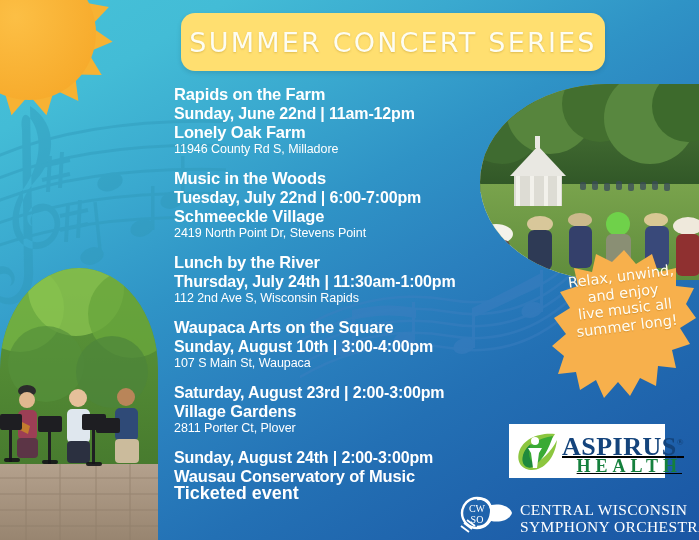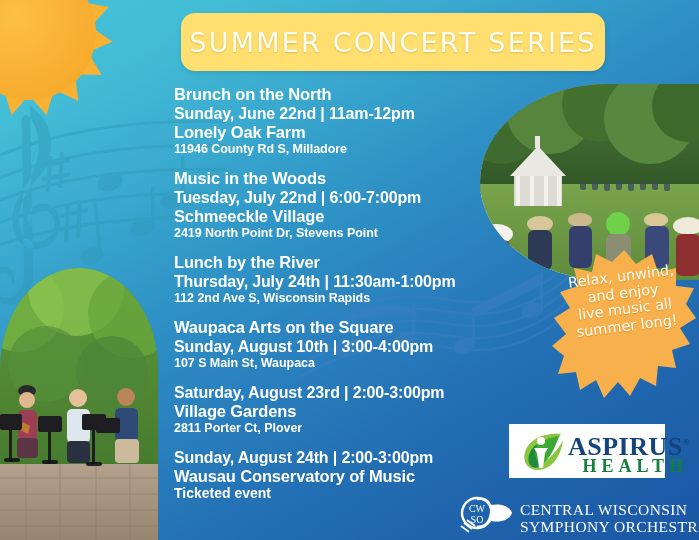--- a/index.html
+++ b/index.html
@@ -172,42 +172,43 @@
     letter-spacing: -0.15px;
   }
   .ev-venue {
     font-size: 16.5px;
     font-weight: bold;
     line-height: 19px;
     letter-spacing: -0.15px;
   }
   .ev-addr {
     font-size: 12.5px;
-    font-weight: bold;
+    font-weight: normal;
     line-height: 15px;
     letter-spacing: -0.05px;
   }
   .ev-note {
-    font-size: 14px;
+    font-size: 18px;
     font-weight: bold;
     line-height: 15px;
   }
 
   
   .aspirus-box {
     position: absolute;
     left: 509px;
     top: 424px;
     width: 156px;
     height: 54px;
     background: #ffffff;
     display: flex;
     align-items: center;
-    padding-left: 12px;
+    padding-left: 6px;
     box-sizing: border-box;
+    text-decoration: underline;
   }
   .aspirus-mark { width: 44px; height: 42px; flex: 0 0 auto; }
   .aspirus-words { margin-left: 3px; }
   .aspirus-name {
     font-family: "Liberation Serif", serif;
     font-size: 26px;
     font-weight: bold;
     color: #14447c;
     letter-spacing: .5px;
     line-height: 26px;
@@ -441,21 +442,21 @@
   <div class="starburst-text">
     <div>Relax, unwind,</div>
     <div>and enjoy</div>
     <div>live music all</div>
     <div>summer long!</div>
   </div>
 
   <div class="events">
 
     <div class="event">
-      <div class="ev-title">Brunch on the North</div>
+      <div class="ev-title">Rapids on the Farm</div>
       <div class="ev-when">Sunday, June 22nd | 11am-12pm</div>
       <div class="ev-venue">Lonely Oak Farm</div>
       <div class="ev-addr">11946 County Rd S, Milladore</div>
 
     </div>
 
     <div class="event">
       <div class="ev-title">Music in the Woods</div>
       <div class="ev-when">Tuesday, July 22nd | 6:00-7:00pm</div>
       <div class="ev-venue">Schmeeckle Village</div>

